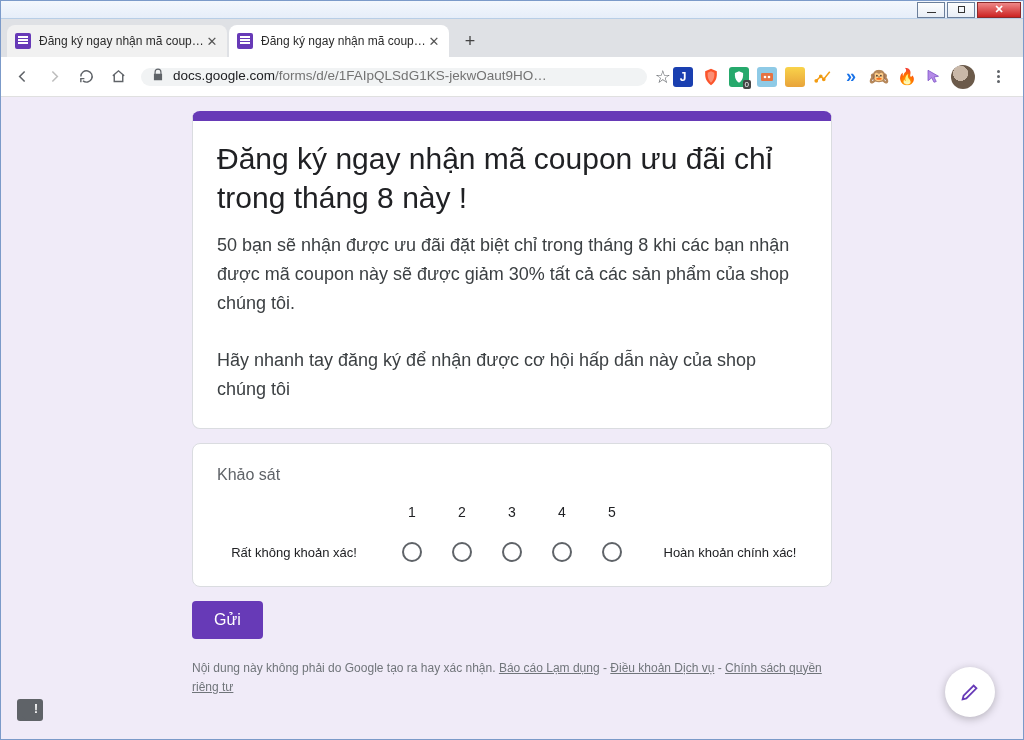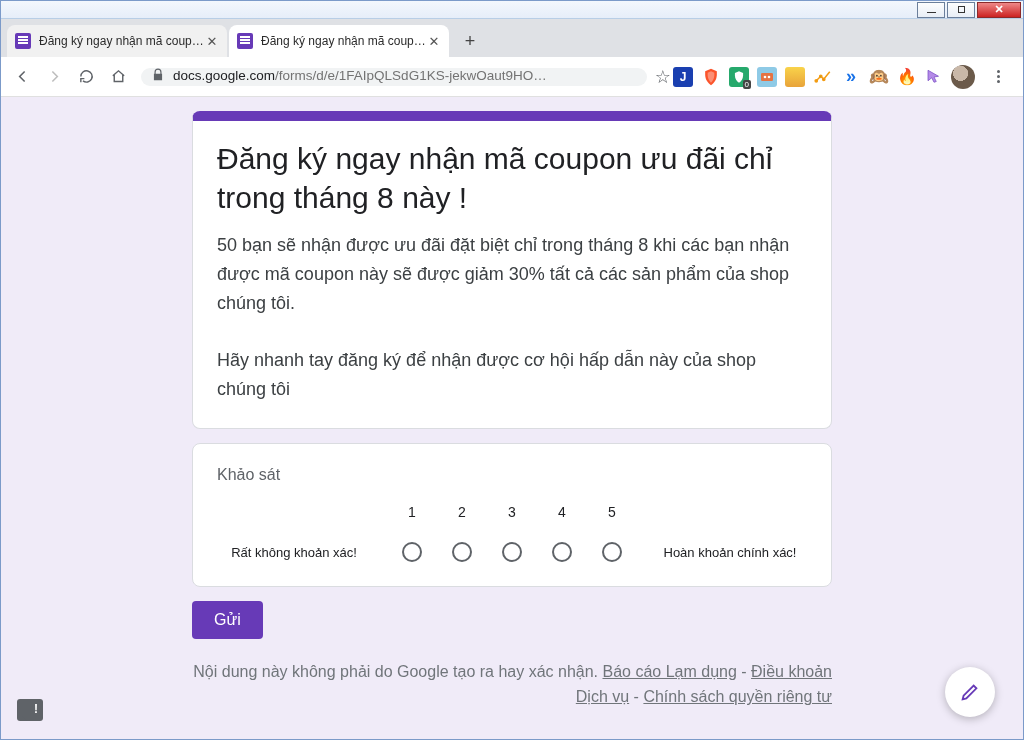--- a/index.html
+++ b/index.html
@@ -55,21 +55,21 @@
   .scale { display:flex; align-items:flex-end; justify-content:space-between; padding:0 2px; }
   .scale-end { font-size:13px; color:#202124; width:150px; text-align:center; padding-bottom:2px;}
   .scale-mid { display:flex; gap:30px; }
   .scale-col { display:flex; flex-direction:column; align-items:center; gap:22px; }
   .scale-num { font-size:14px; color:#202124; }
   .radio { width:20px; height:20px; border:2px solid #5f6368; border-radius:50%; cursor:pointer; }
 
   .submit-row { margin-bottom:20px; }
   .submit-btn { background:#673ab7; color:#fff; border:none; border-radius:4px; padding:10px 22px; font-size:16px; cursor:pointer; font-family:inherit;}
 
-  .foot { text-align:right; font-size:16px; color:#70757a; line-height:1.6; }
+  .foot { text-align:left; font-size:12px; color:#70757a; line-height:1.6; }
   .foot a { color:#70757a; text-decoration:underline; cursor:pointer; }
 
   .brand { text-align:center; margin-top:22px; font-size:22px; color:#bfc3c7; letter-spacing:0.5px; }
   .brand .g { font-weight:700; font-family:"Product Sans",Arial,sans-serif; color:#bfc3c7;}
   .brand .txt { font-weight:400; color:#c0c3c7; margin-left:2px;}
 
   .fab { position:absolute; right:28px; bottom:22px; width:50px; height:50px; background:#fff; border-radius:50%; box-shadow:0 2px 8px rgba(0,0,0,0.25); display:flex; align-items:center; justify-content:center; cursor:pointer;}
   .fab svg { width:22px; height:22px; stroke:#673ab7; }
 
   .fb-bubble { position:absolute; left:16px; bottom:18px; width:26px; height:22px; background:#5f6368; border-radius:3px; cursor:pointer; }

